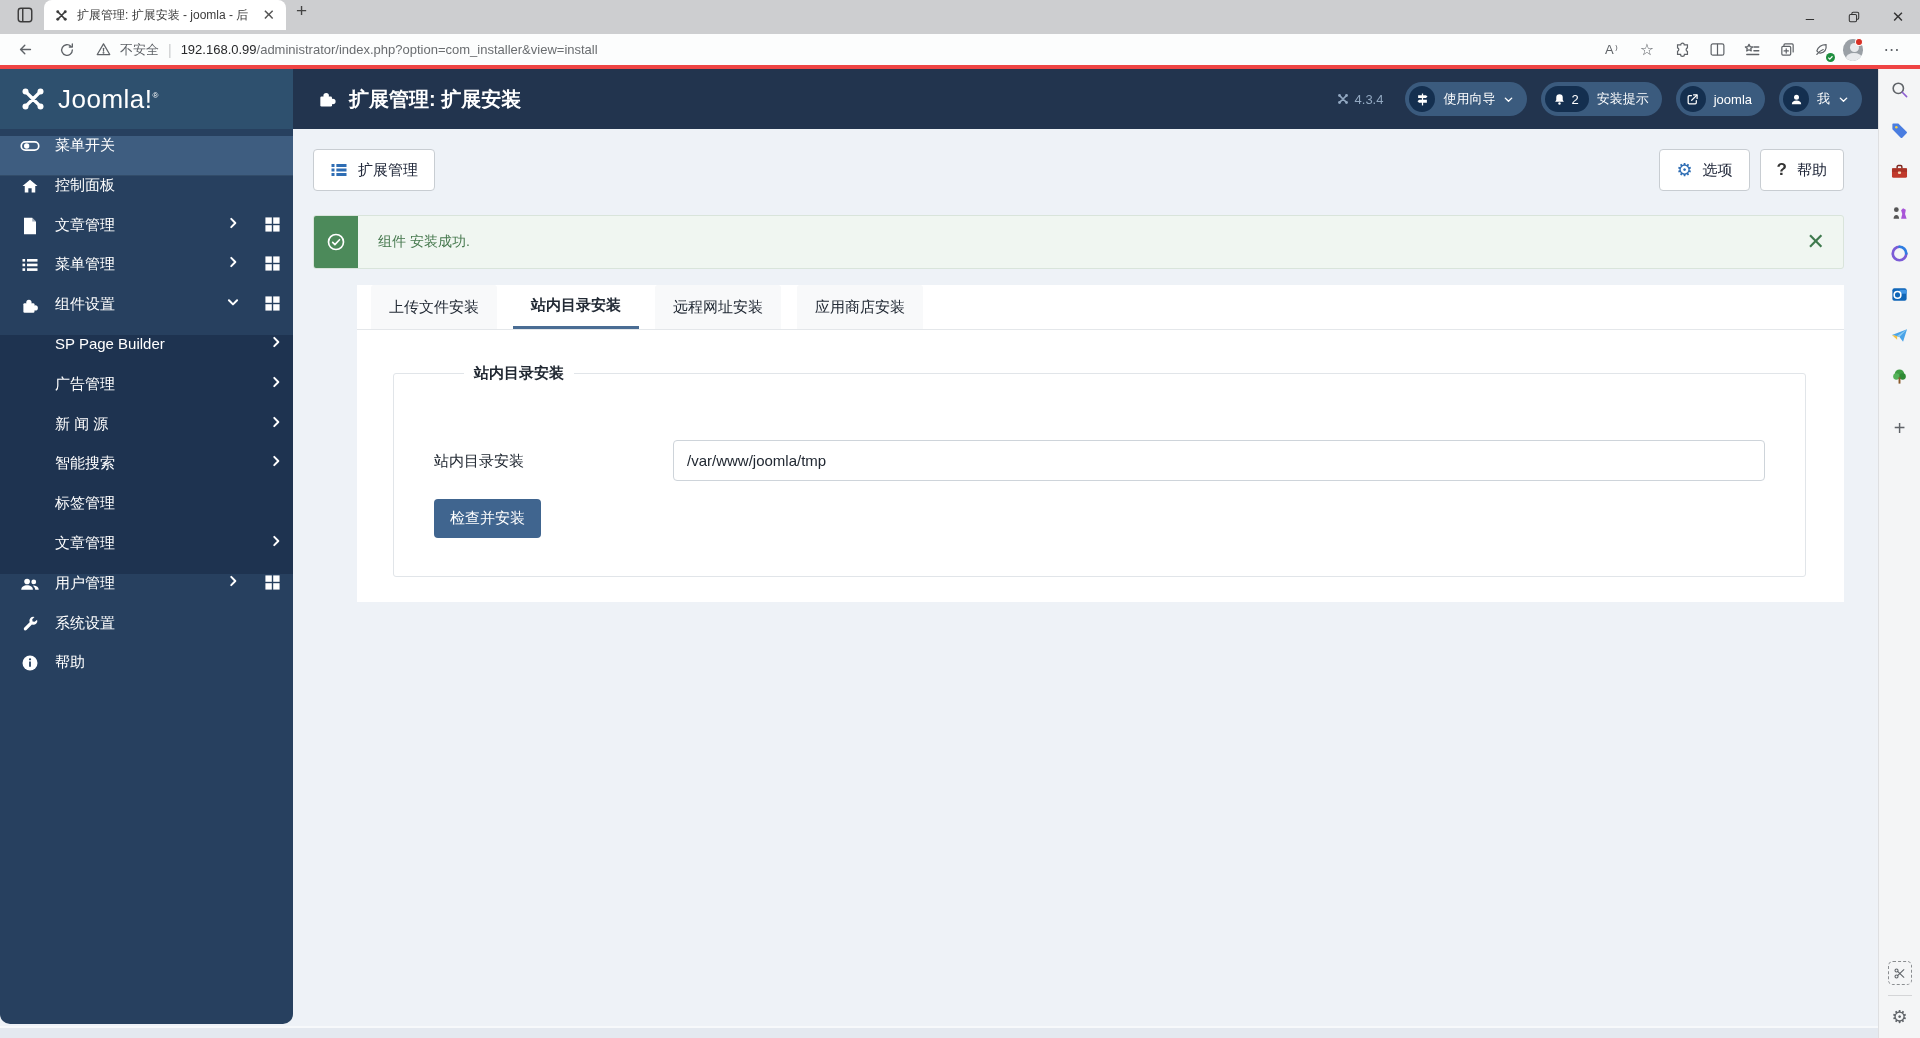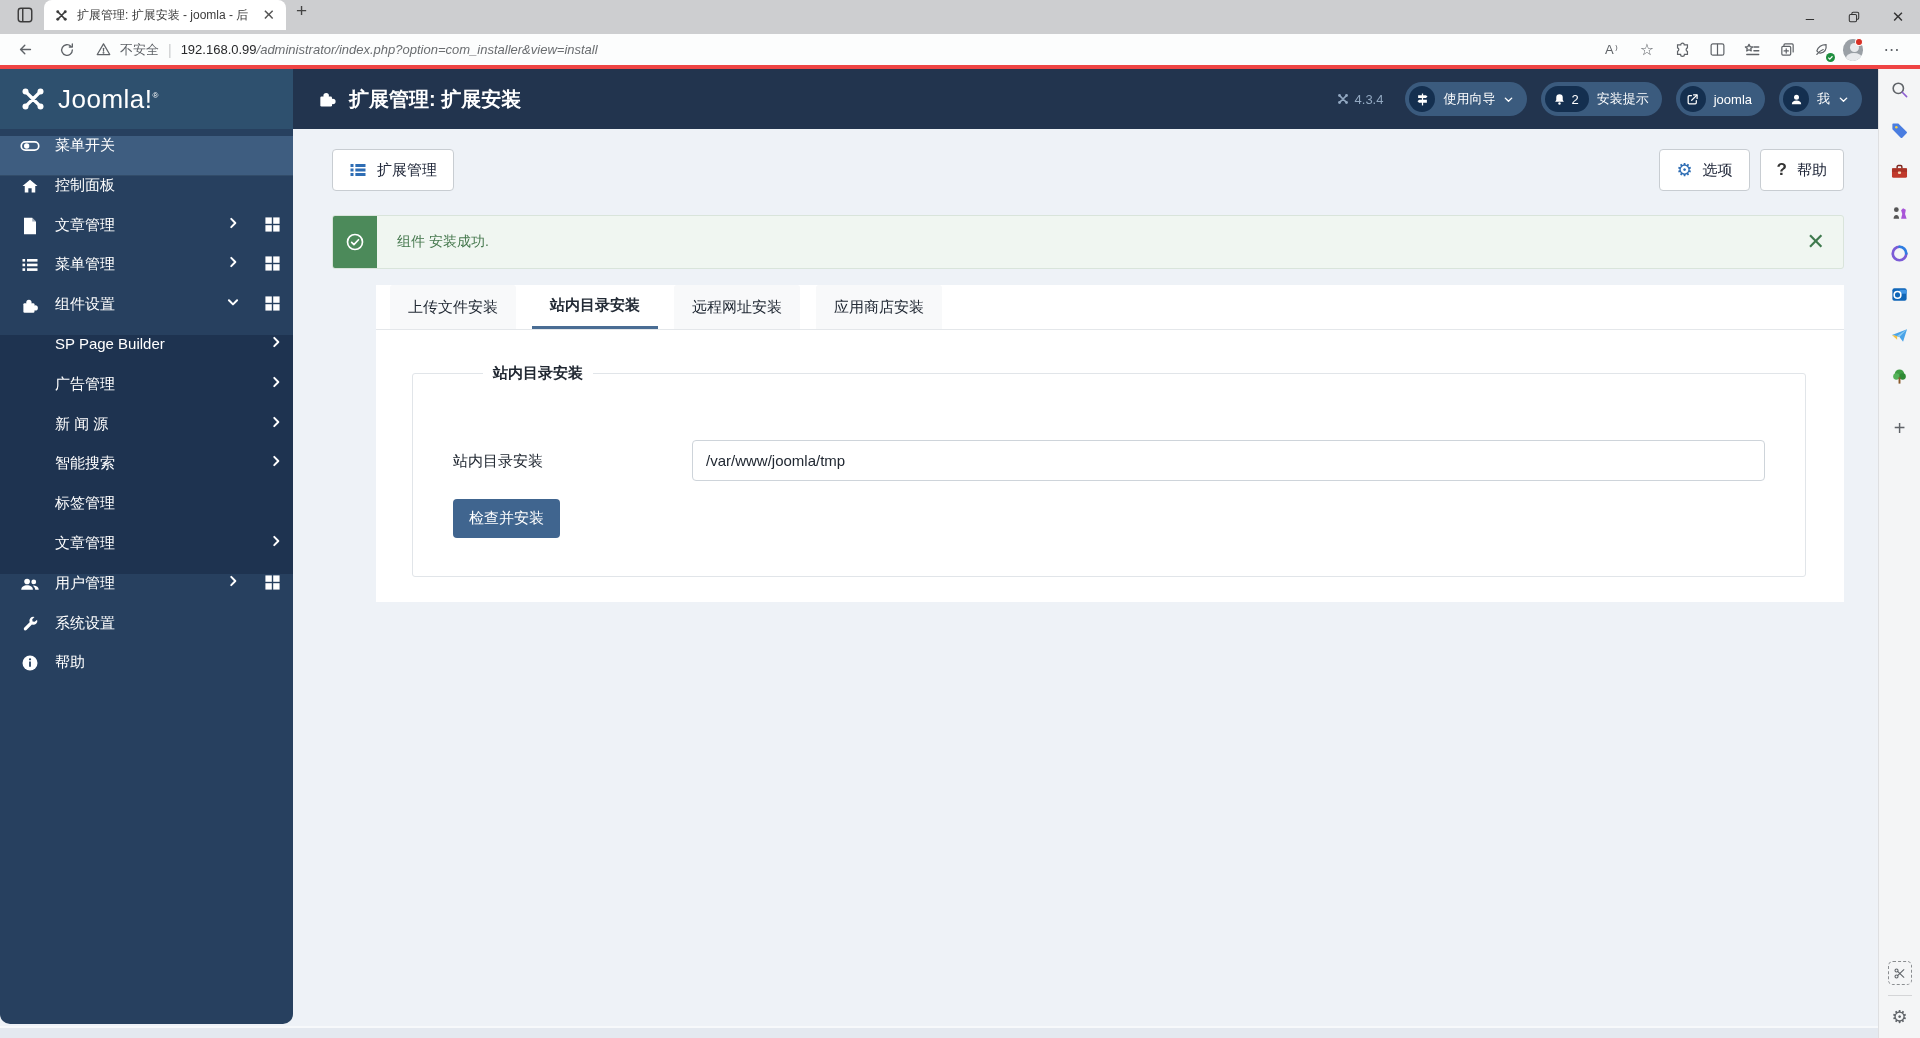--- a/index.html
+++ b/index.html
@@ -15,21 +15,21 @@
   .newtab { font-size:19px; color:#444; margin:0 0 4px 10px; }
   .win-controls { position:absolute; right:0; top:0; height:34px; display:flex; align-items:center; }
   .win-controls > span { width:44px; text-align:center; font-size:15px; color:#333; }
 
   
   .toolbar { height:35px; background:#fcfdfd; border-bottom:4px solid #ef4444; display:flex; align-items:center; padding:0 10px; }
   .nav-ic { width:30px; height:28px; display:flex; align-items:center; justify-content:center; color:#5f6368; }
   .addr { flex:1; display:flex; align-items:center; gap:9px; margin-left:14px; font-size:13px; color:#5f6368; }
   .addr .sep { color:#c9cacc; font-size:14px; }
   .url-host { color:#27282a; }
-  .url-path { color:#6a6d70;font-style:italic; }
+  .url-path { color:#6a6d70; }
   .tb-right { display:flex; align-items:center; gap:7px; margin-right:4px; }
   .tb-right .nav-ic { width:28px; }
   .read-aloud { font-size:13px; color:#5f6368; letter-spacing:1px; }
   .star-glyph { font-size:16px; }
   .dots-glyph { font-size:16px; letter-spacing:1px; }
   .avatar { position:relative; width:22px; height:22px; border-radius:50%; background:#9aa0a6; overflow:hidden; }
   .avatar:before { content:""; position:absolute; left:6.5px; top:4px; width:9px; height:9px; border-radius:50%; background:#e8eaed; }
   .avatar:after { content:""; position:absolute; left:3px; top:14px; width:16px; height:10px; border-radius:50%; background:#e8eaed; }
   .avatar-dot { position:absolute; right:-2px; top:-2px; width:8px; height:8px; border-radius:50%; background:#d93025; border:1px solid #fff; z-index:2; }
 
@@ -66,21 +66,21 @@
   .s-row .s-ic { position:absolute; left:20px; width:20px; height:20px; display:flex; align-items:center; justify-content:center; }
   .s-label { margin-left:55px; }
   .s-chev { position:absolute; right:53px; width:14px; height:14px; }
   .s-chev-sub { position:absolute; right:10px; width:14px; height:14px; }
   .s-grid { position:absolute; right:12px; width:17px; height:17px; }
   .s-active { background:#3e5d80; border-bottom:1px solid rgba(0,0,0,.18); }
   .s-sub { background:#1e3350; }
   .footer-strip { position:absolute; left:0; bottom:0; width:100%; height:12px; background:#e4e9f0; border-top:2px solid #f7f9fb; }
 
   
-  .j-main { flex:1; padding:20px 34px 0 39px; }
+  .j-main { flex:1; padding:20px 34px 0 20px; }
   .m-toolbar { display:flex; justify-content:space-between; }
   .wbtn { height:42px; background:#fff; border:1px solid #c8cdd2; border-radius:4px; display:flex; align-items:center; gap:10px; padding:0 16px; font-size:15px; color:#21283a; }
   .wbtn .gear-glyph { font-size:18px; color:#2e6db4; }
   .wbtn .q-glyph { font-size:17px; font-weight:bold; color:#333; }
   .m-toolbar-right { display:flex; gap:10px; }
 
   .alert { margin-top:24px; height:54px; display:flex; align-items:stretch; border:1px solid #d9e4db; border-radius:3px; background:#f0f6f1; }
   .alert-badge { width:44px; background:#4c8a5a; border-radius:2px 0 0 2px; display:flex; align-items:center; justify-content:center; }
   .alert-msg { display:flex; align-items:center; padding-left:20px; color:#47794f; font-size:14px; flex:1; }
   .alert-close { display:flex; align-items:center; padding:0 18px; color:#3f7a4e; font-size:22px; font-weight:bold; }

